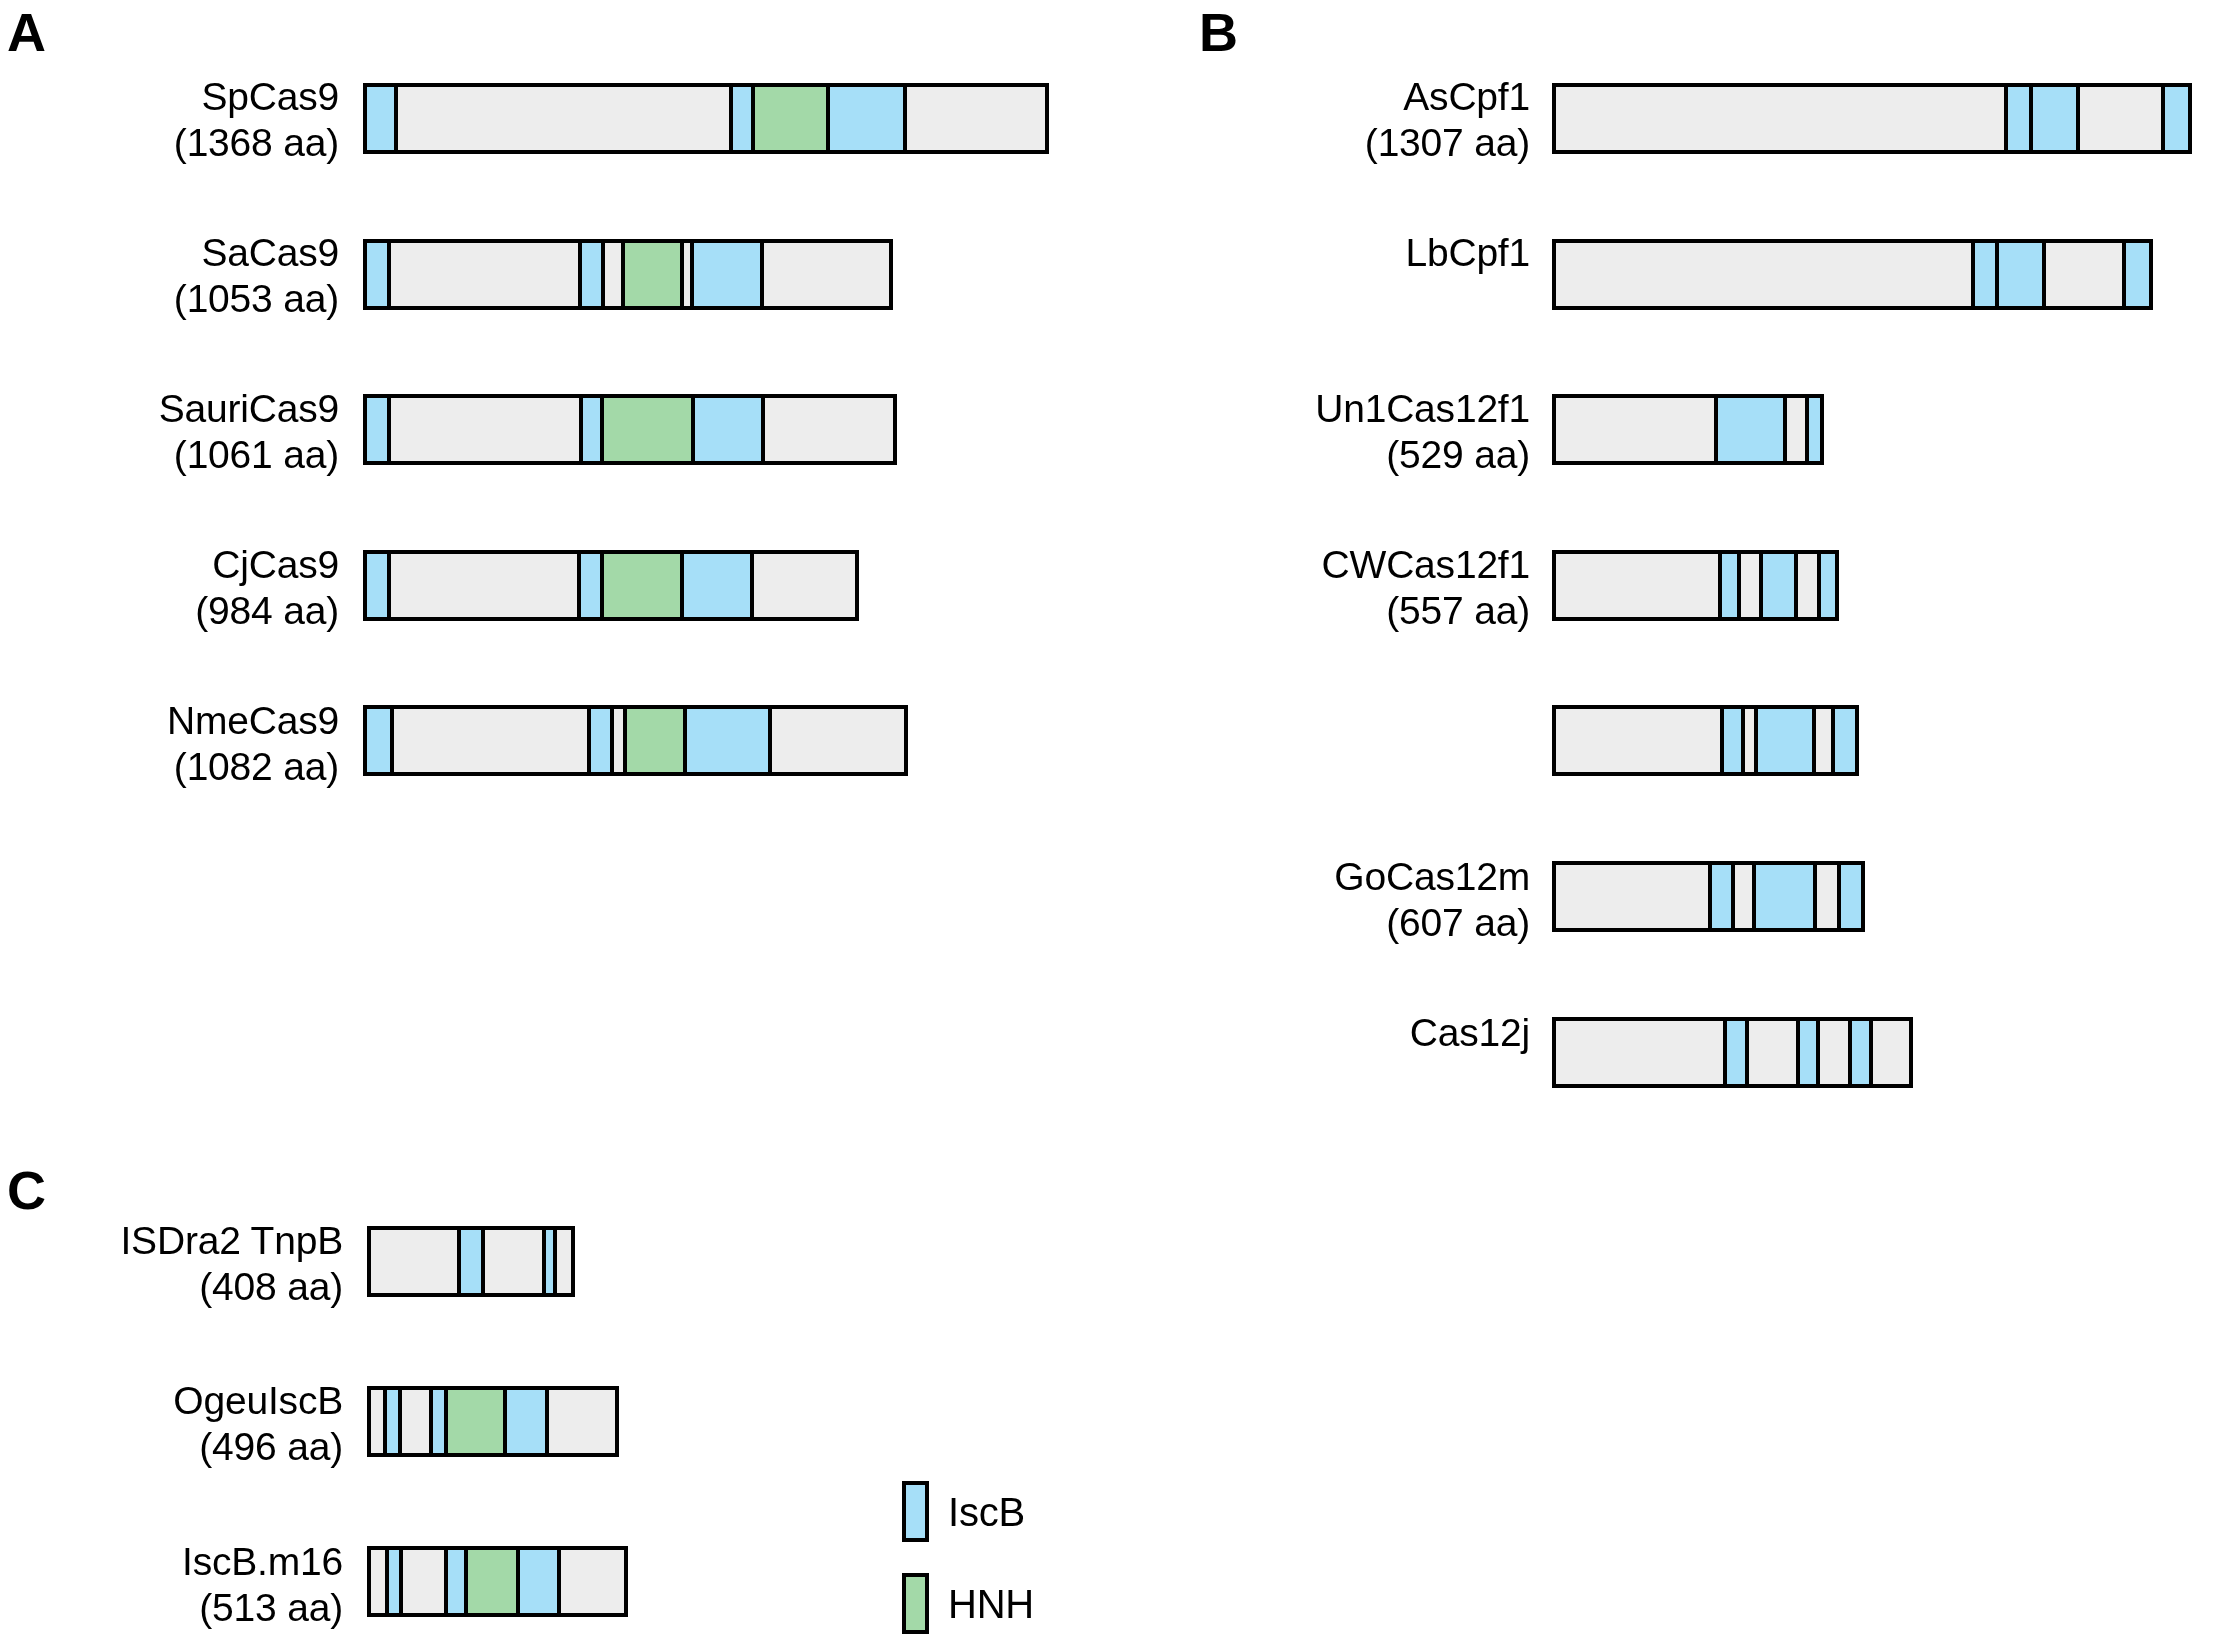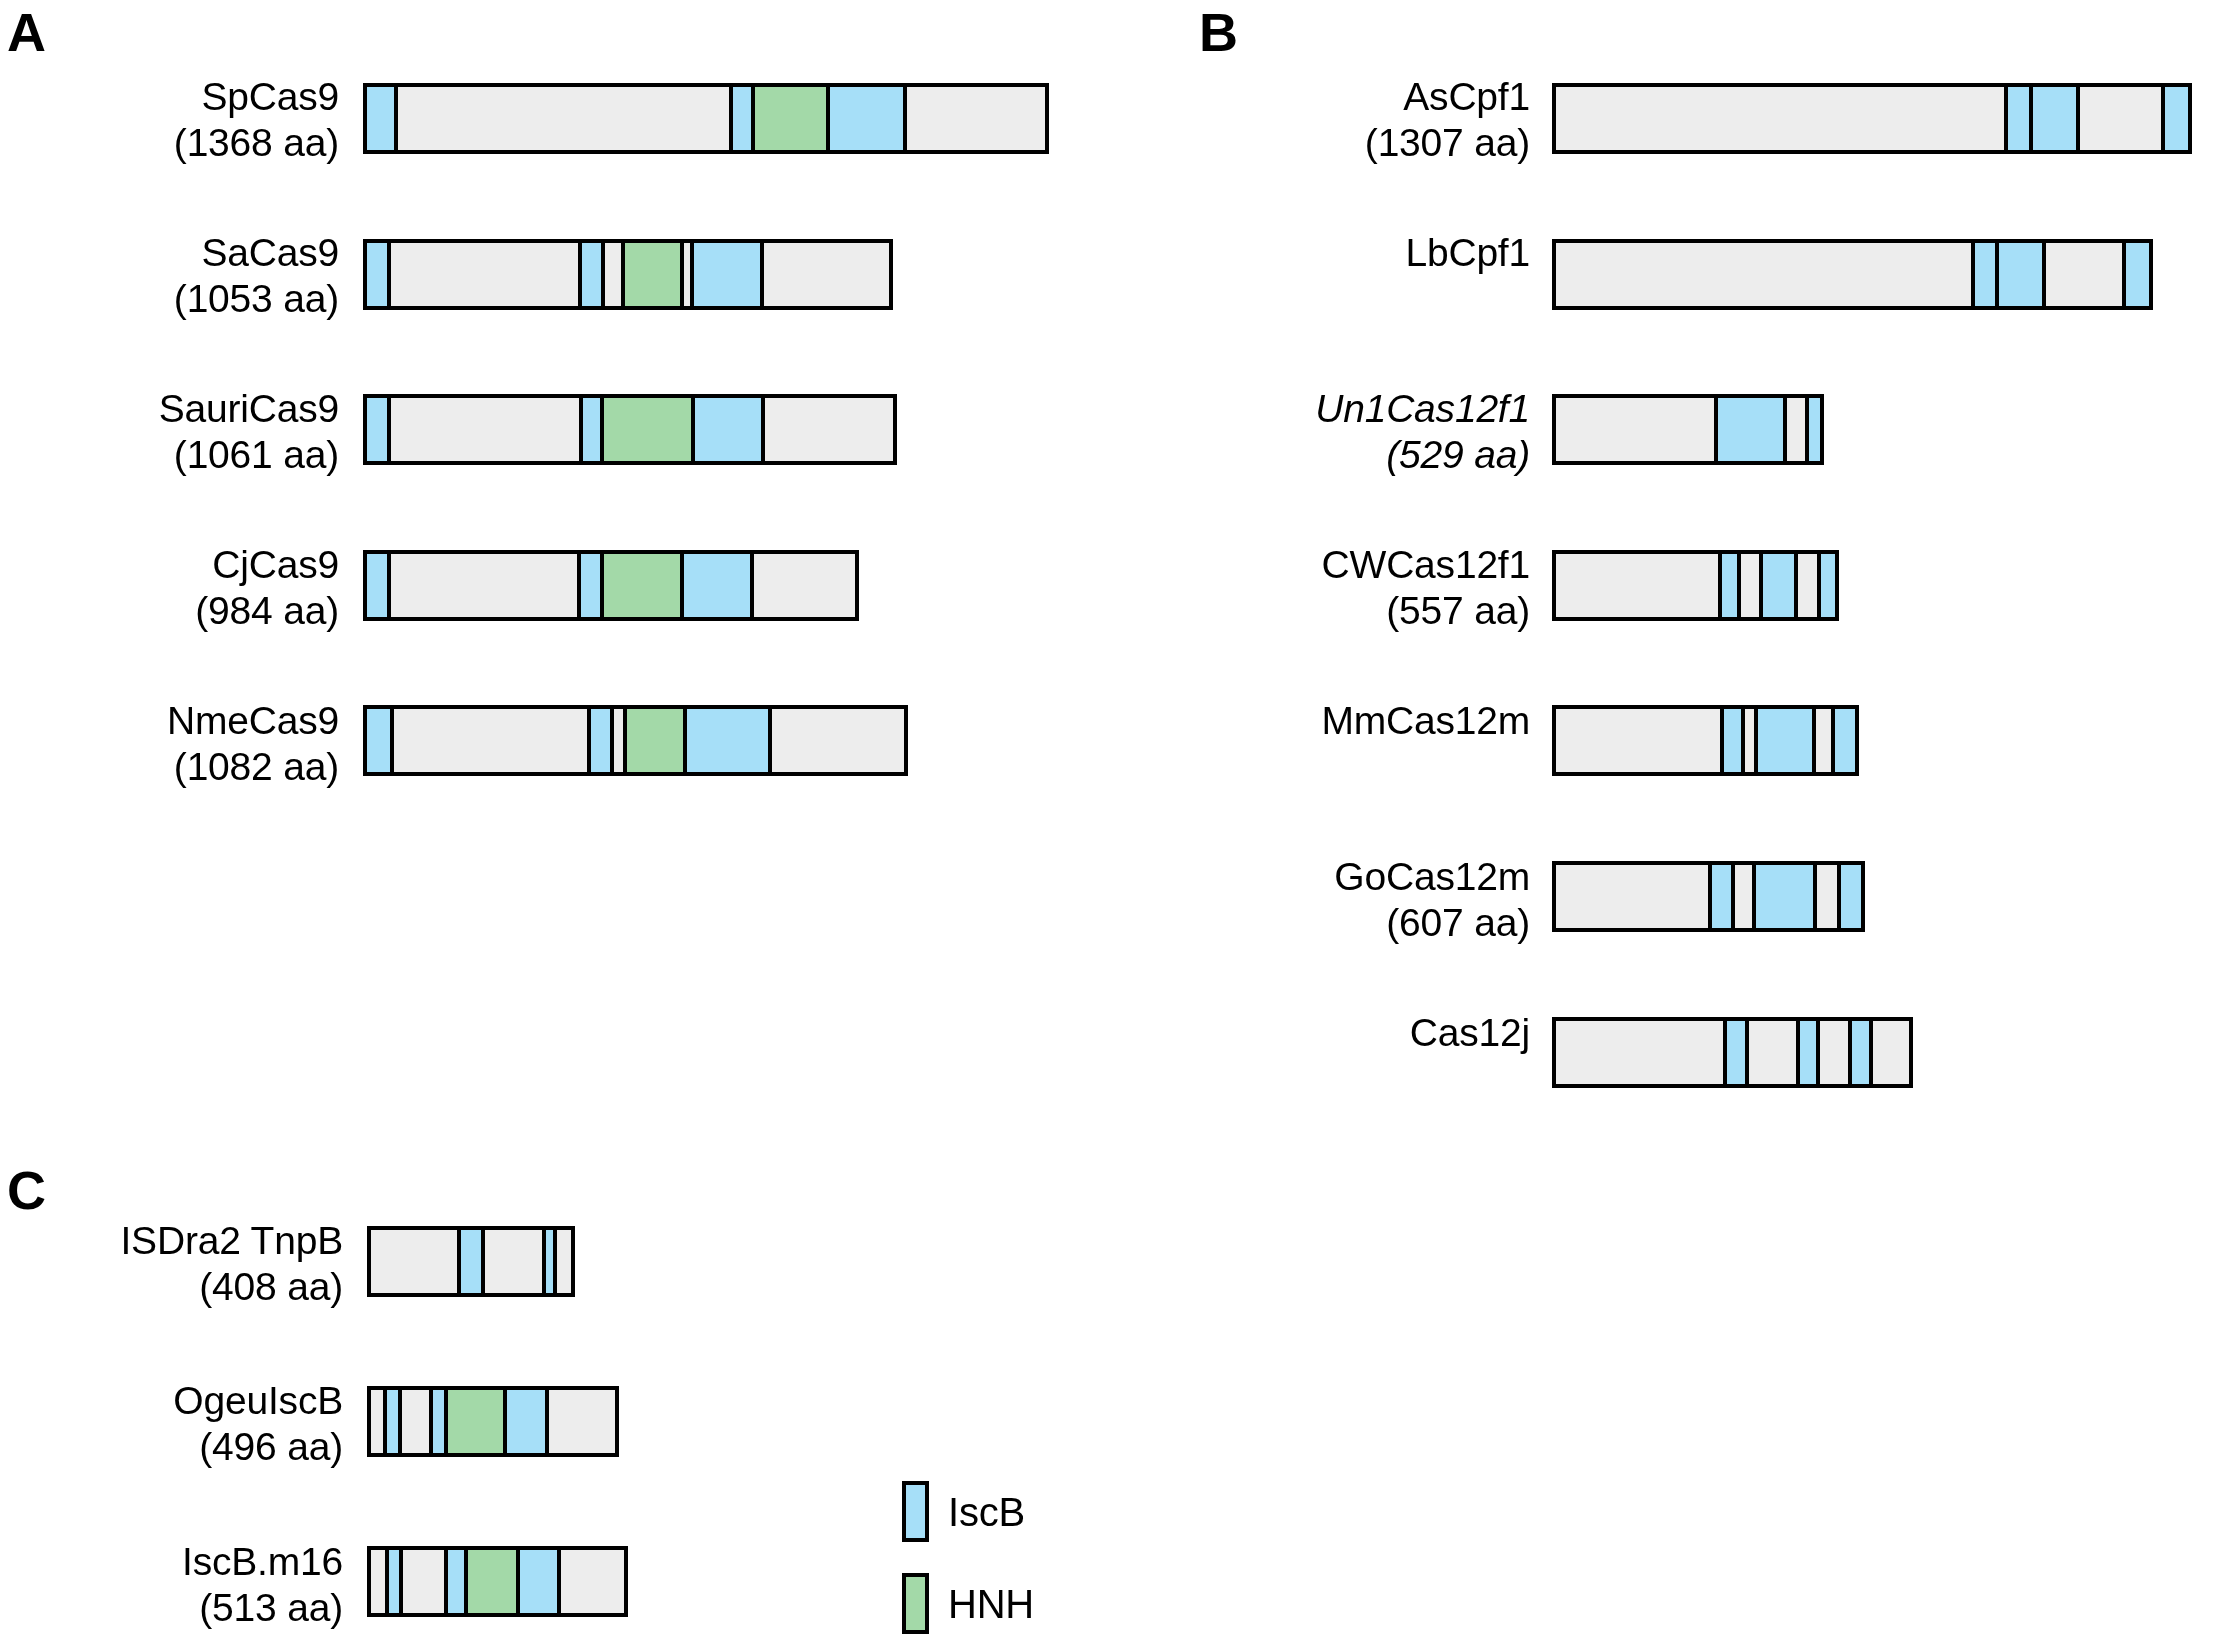--- a/index.html
+++ b/index.html
@@ -164,21 +164,21 @@
     <div class="protein-label" style="position: absolute; right: 686px; top: 230px; width: 699px;">
       <span class="lab-name">LbCpf1</span>
     </div>
     <div class="domain-bar" style="left: 1552px; top: 239px; width: 601px; height: 71px;">
       <div class="seg none" style="flex: 792 0 0px;"></div>
       <div class="seg ruvc" style="flex: 38 0 0px;"></div>
       <div class="seg ruvc" style="flex: 82 0 0px;"></div>
       <div class="seg none" style="flex: 145 0 0px;"></div>
       <div class="seg ruvc nb" style="flex: 44 0 0px;"></div>
     </div>
-    <div class="protein-label" style="position: absolute; right: 686px; top: 386px; width: 699px; font-style: italic;">
+    <div class="protein-label" style="position: absolute; right: 686px; top: 386px; width: 699px;">
       <span class="lab-name">Un1Cas12f1</span>
       <span class="lab-len">(529 aa)</span>
     </div>
     <div class="domain-bar" style="left: 1552px; top: 394px; width: 272px; height: 71px;">
       <div class="seg none" style="flex: 325 0 0px;"></div>
       <div class="seg ruvc" style="flex: 135 0 0px;"></div>
       <div class="seg none" style="flex: 38 0 0px;"></div>
       <div class="seg ruvc nb" style="flex: 22 0 0px;"></div>
     </div>
     <div class="protein-label" style="position: absolute; right: 686px; top: 542px; width: 699px;">
@@ -187,21 +187,20 @@
     </div>
     <div class="domain-bar" style="left: 1552px; top: 550px; width: 287px; height: 71px;">
       <div class="seg none" style="flex: 340 0 0px;"></div>
       <div class="seg ruvc" style="flex: 32 0 0px;"></div>
       <div class="seg none" style="flex: 36 0 0px;"></div>
       <div class="seg ruvc" style="flex: 65 0 0px;"></div>
       <div class="seg none" style="flex: 40 0 0px;"></div>
       <div class="seg ruvc nb" style="flex: 30 0 0px;"></div>
     </div>
     <div class="protein-label" style="position: absolute; right: 686px; top: 698px; width: 699px;">
-      <span class="lab-name">MmCas12m</span>
     </div>
     <div class="domain-bar" style="left: 1552px; top: 705px; width: 307px; height: 71px;">
       <div class="seg none" style="flex: 330 0 0px;"></div>
       <div class="seg ruvc" style="flex: 35 0 0px;"></div>
       <div class="seg none" style="flex: 18 0 0px;"></div>
       <div class="seg ruvc" style="flex: 110 0 0px;"></div>
       <div class="seg none" style="flex: 30 0 0px;"></div>
       <div class="seg ruvc nb" style="flex: 40 0 0px;"></div>
     </div>
     <div class="protein-label" style="position: absolute; right: 686px; top: 854px; width: 699px;">

